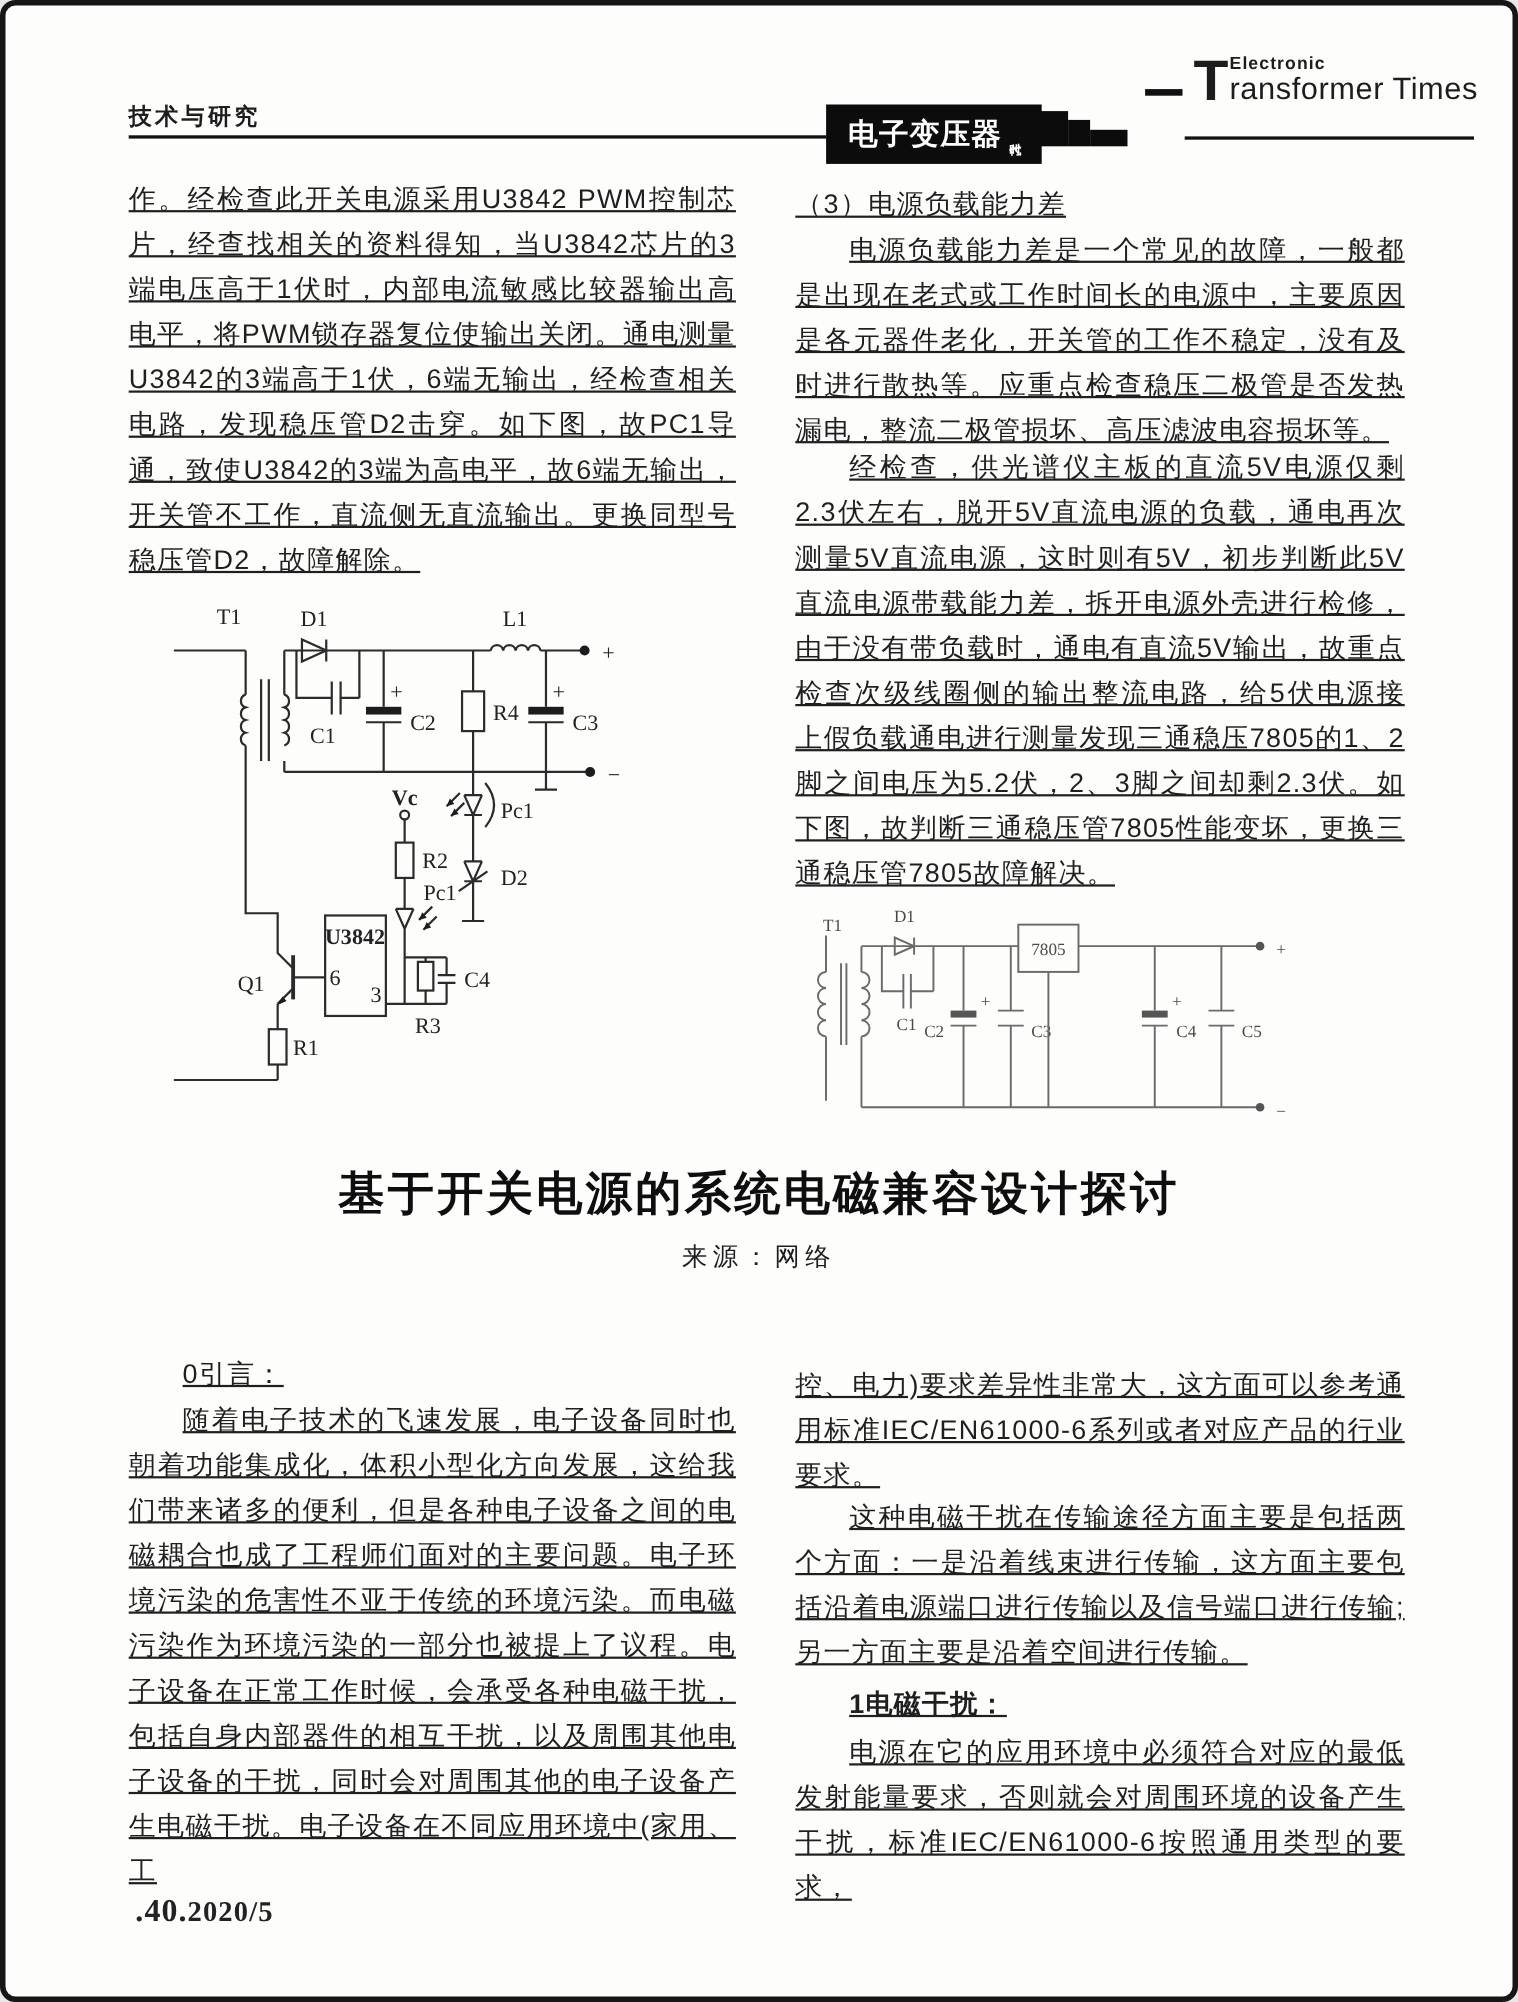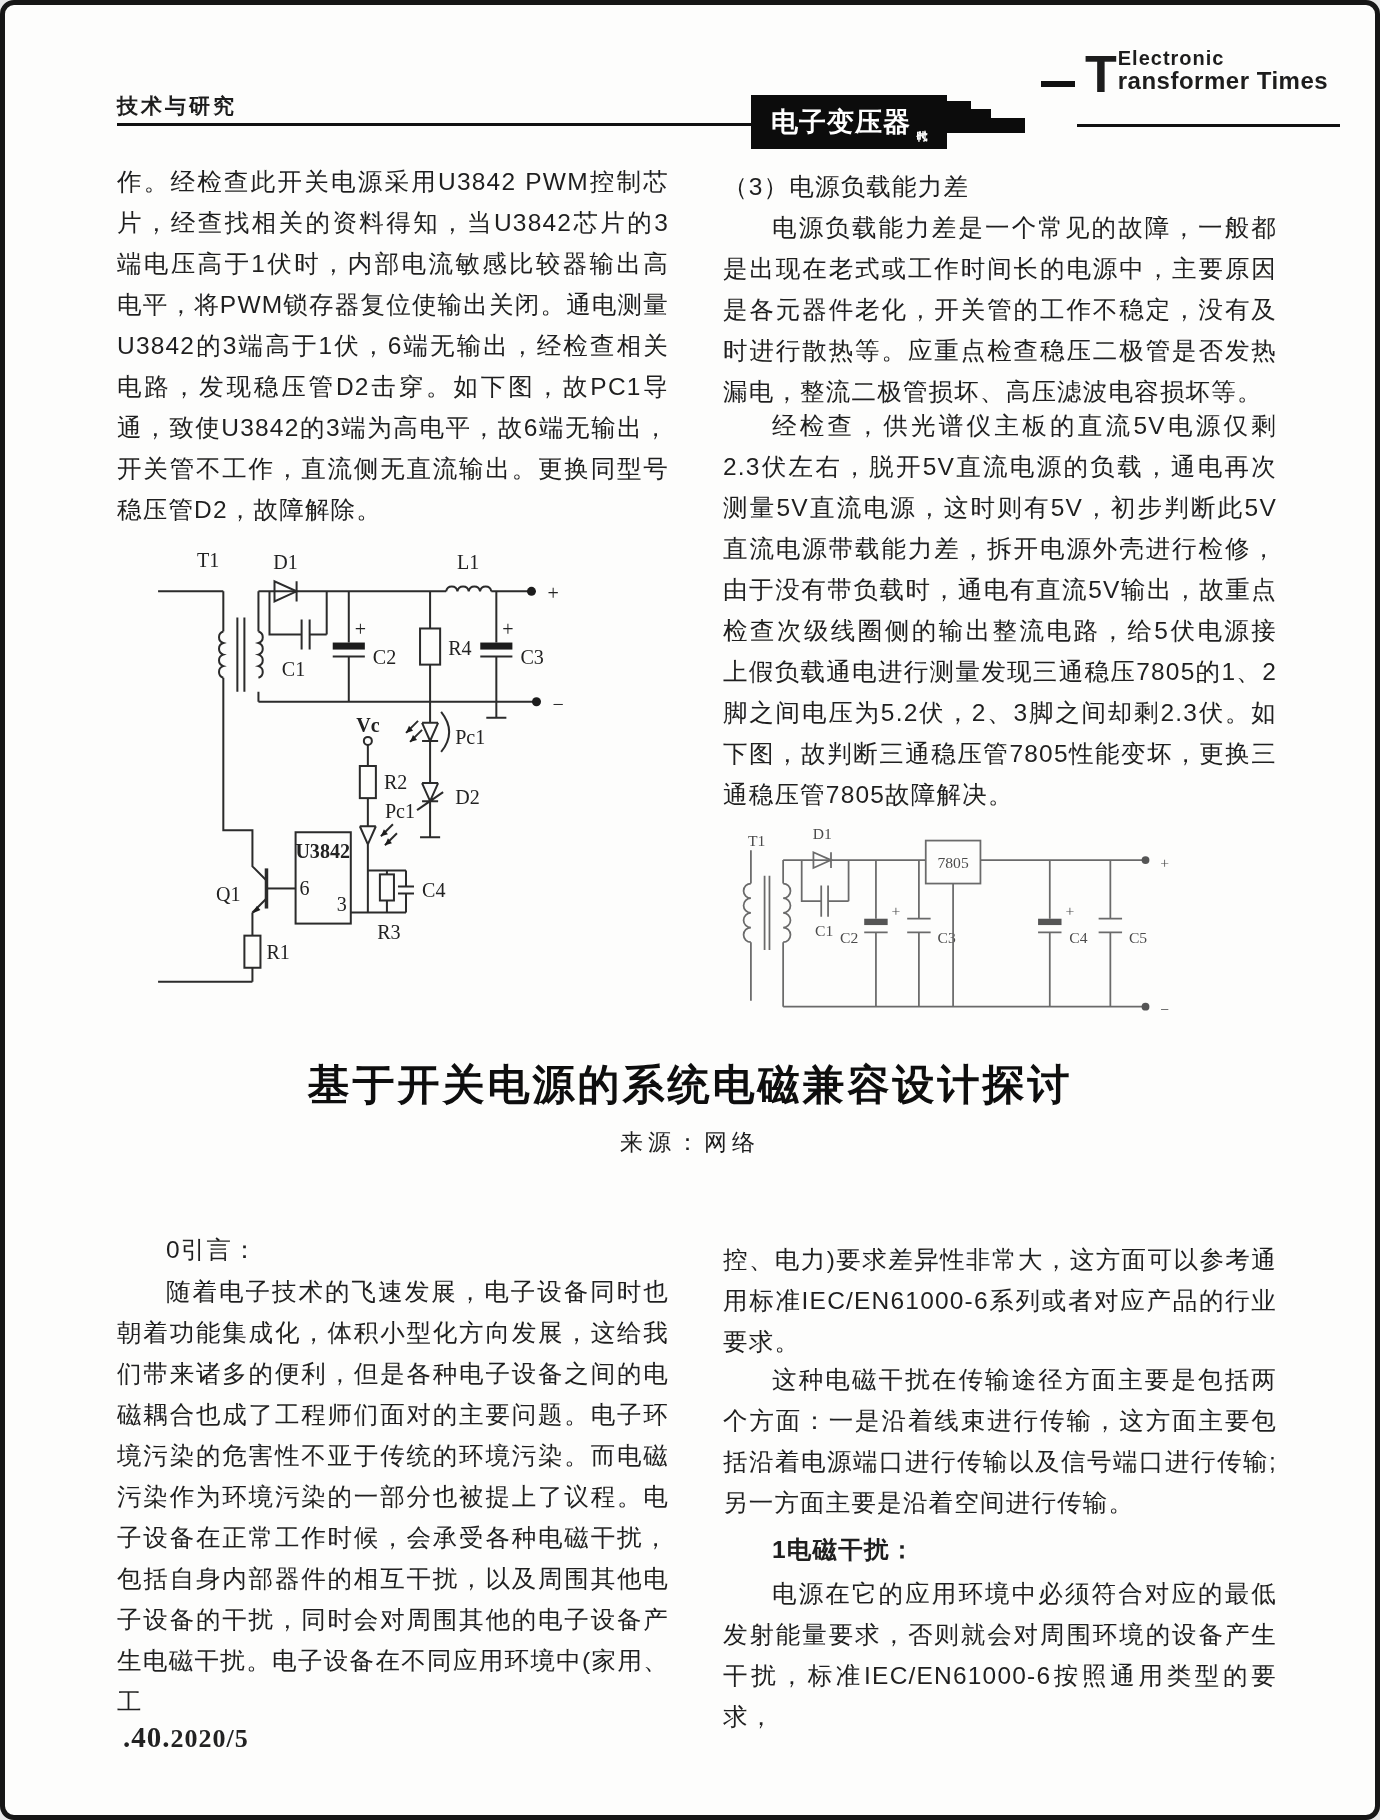--- a/index.html
+++ b/index.html
@@ -18,26 +18,26 @@
   .journal-cn { color:#fff; font-size:27px; font-weight:bold; letter-spacing:1px; line-height:1; }
   .journal-cn-small { color:#fff; font-size:11px; line-height:11px; writing-mode:vertical-rl; letter-spacing:1px; font-weight:bold; }
   .step { position:absolute; background:#0c0c0c; }
   .step1 { left:940px; top:96px;  width:26px; height:32px; }
   .step2 { left:966px; top:104px; width:20px; height:24px; }
   .step3 { left:986px; top:113px; width:34px; height:15px; }
   .logo-en { position:absolute; left:1036px; top:46px; display:flex; align-items:flex-start; }
   .logo-dash { width:34px; height:6px; background:#111; margin-top:30px; margin-right:10px; }
   .logo-T { font-size:52px; font-weight:bold; line-height:46px; letter-spacing:0; }
   .logo-stack { display:flex; flex-direction:column; margin-left:1px; }
-  .logo-top { font-size:20px; font-weight:bold; line-height:15px; letter-spacing:1px; }
-  .logo-rest { font-size:24px; font-weight:bold; line-height:30px; letter-spacing:0.5px; }
+  .logo-top { font-size:16px; font-weight:bold; line-height:15px; letter-spacing:1px; }
+  .logo-rest { font-size:28px; font-weight:normal; line-height:30px; letter-spacing:0.5px; }
   
   .body-p {
     position:absolute; margin:0; font-size:24.5px; line-height:41px; letter-spacing:1.2px;
-    text-align:justify; text-justify:inter-ideograph; color:#1f1f1f;
+    text-align:justify; text-justify:inter-ideograph; color:#1f1f1f;text-decoration:underline;
   }
   .indent { text-indent:2em; }
   .col-left  { left:112px; width:552px; }
   .col-right { left:718px; width:554px; }
   .a1-left-p        { top:156px; }
   .a1-right-heading { top:161px; }
   .a1-right-p1      { top:202px; }
   .a1-right-p2      { top:400px; }
   .article-title { position:absolute; left:0; top:1052px; width:100%; text-align:center;
     font-size:42px; font-weight:bold; letter-spacing:3px; color:#0e0e0e; margin:0; }

